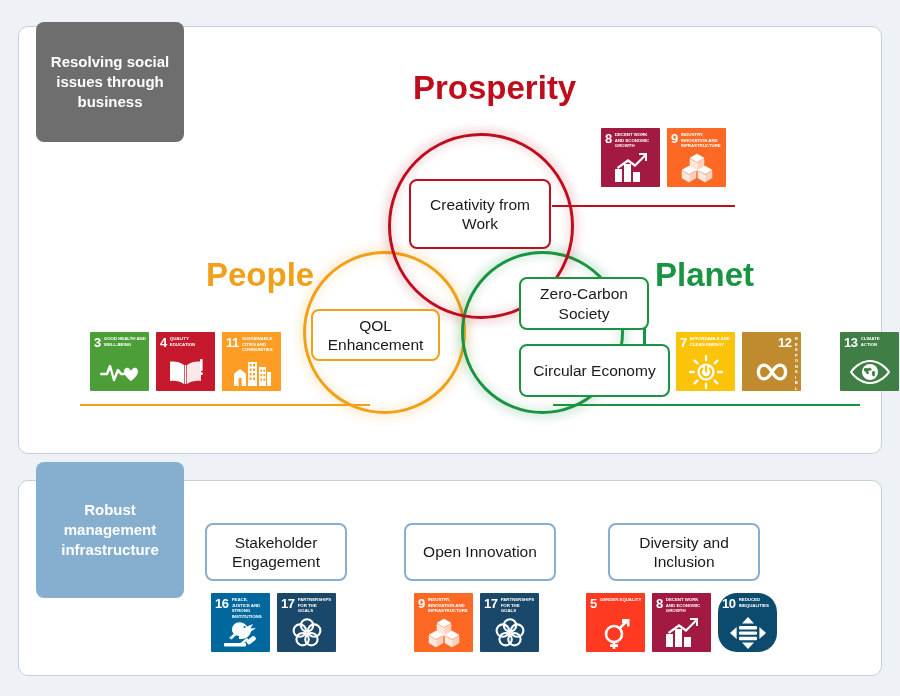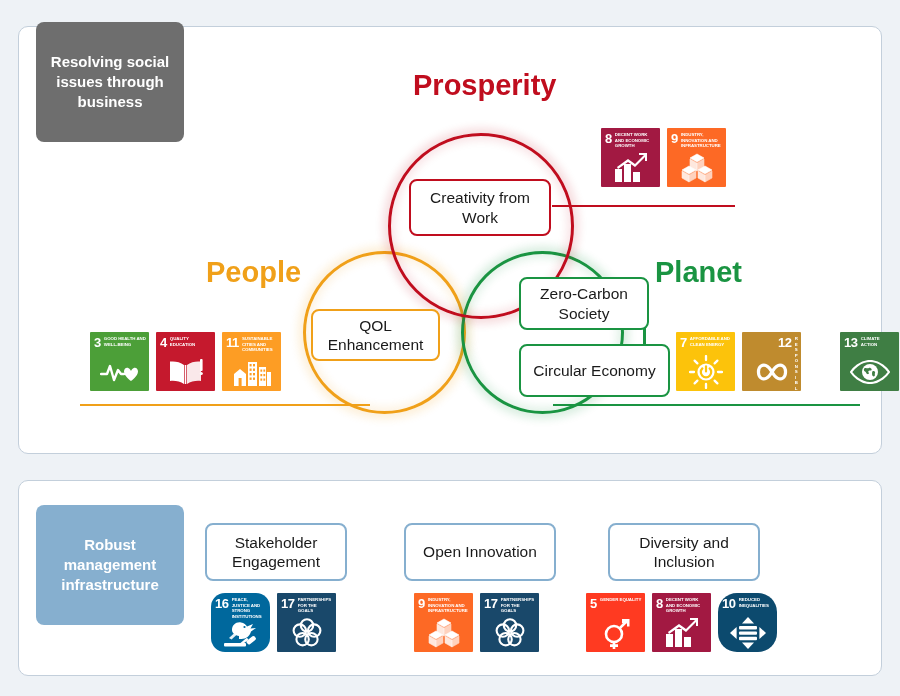--- a/index.html
+++ b/index.html
@@ -35,21 +35,21 @@
     align-items: center;
     justify-content: center;
     padding: 8px 10px;
     z-index: 6;
   }
   #tag-social {
     left: 36px; top: 22px; width: 148px; height: 120px;
     background: #6e6e6e;
   }
   #tag-governance {
-    left: 36px; top: 505px; width: 148px; height: 120px;
+    left: 36px; top: 462px; width: 148px; height: 136px;
     background: #86afcf;
   }
 
   
   #venn { position: absolute; left: 0; top: 0; width: 900px; height: 460px; }
 
   .circle {
     position: absolute;
     border-radius: 50%;
     background: transparent;
@@ -72,21 +72,21 @@
     left: 461px; top: 251px; width: 163px; height: 163px;
     border: 3px solid #1a9442;
     box-shadow: 0 0 9px 5px rgba(26,148,66,0.16),
                 inset 0 0 9px 4px rgba(26,148,66,0.12);
     z-index: 2;
   }
 
   
   .venn-heading {
     position: absolute;
-    font-size: 29px;
+    font-size: 33px;
     font-weight: bold;
     z-index: 5;
     white-space: nowrap;
   }
   #heading-prosperity { left: 413px; top: 69px;  color: #c00d1e; }
   #heading-people     { left: 206px; top: 256px; color: #f0a019; }
   #heading-planet     { left: 655px; top: 256px; color: #1a9442; }
 
   
   .pill {
@@ -97,21 +97,21 @@
     align-items: center;
     justify-content: center;
     text-align: center;
     font-size: 15.5px;
     color: #1a1a1a;
     line-height: 1.25;
     z-index: 8;
     padding: 4px 8px;
   }
   #pill-creativity {
-    left: 409px; top: 179px; width: 142px; height: 57px;
+    left: 409px; top: 179px; width: 142px; height: 70px;
     border: 2.5px solid #c00d1e;
   }
   #pill-qol {
     left: 311px; top: 309px; width: 129px; height: 52px;
     border: 2.5px solid #f0a019;
   }
   #pill-zerocarbon {
     left: 519px; top: 277px; width: 130px; height: 53px;
     border: 2.5px solid #1a9442;
   }
@@ -381,21 +381,21 @@
 
   <div class="panel" id="panel-bottom"></div>
 
   <div class="corner-tag" id="tag-governance">Robust management infrastructure</div>
 
   <div class="gov-pill" id="gov-stakeholder">Stakeholder Engagement</div>
   <div class="gov-pill" id="gov-openinnov">Open Innovation</div>
   <div class="gov-pill" id="gov-diversity">Diversity and Inclusion</div>
 
   <div class="sdg-row" id="sdg-stakeholder">
-      <div class="sdg" style="background: rgb(0, 104, 157); border-radius: 14px;">
+      <div class="sdg" style="background: rgb(0, 104, 157);">
         <div class="sdg-head">
           <div class="sdg-num">16</div>
           <div class="sdg-title">Peace, Justice and Strong Institutions</div>
         </div>
         <div class="sdg-art">
           <svg width="38" height="30" viewBox="0 0 38 30">
             <g fill="#fff">
               <path d="M10 12 C10 7 14 3.6 19 4.4 C22 4.9 24 6.8 25 8.6 L31 6 L28.5 10.4 L34 10 L29 13.5 C28 18 24 21 19.5 21 L17 21 L17 18 C13.6 17.4 10 15.6 10 12 Z"></path>
               <circle cx="22.5" cy="9" r="1.1" fill="#00689d"></circle>
               <path d="M13 14.5 L7 20 L9.5 21.5 L15 16.5 Z" opacity=".9"></path>

